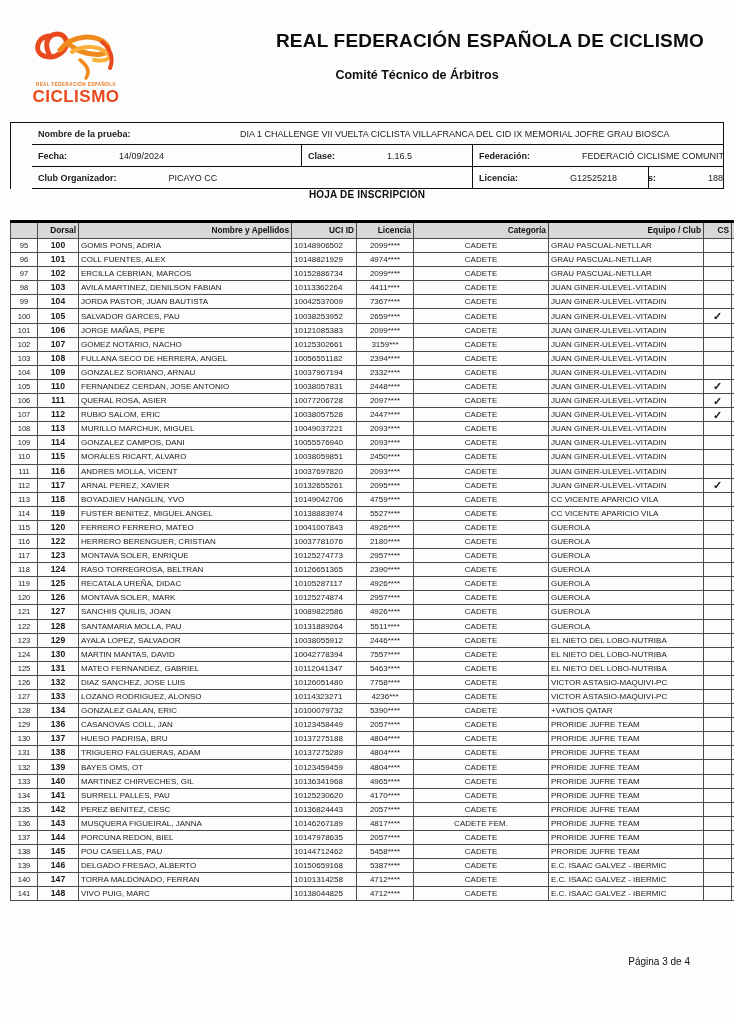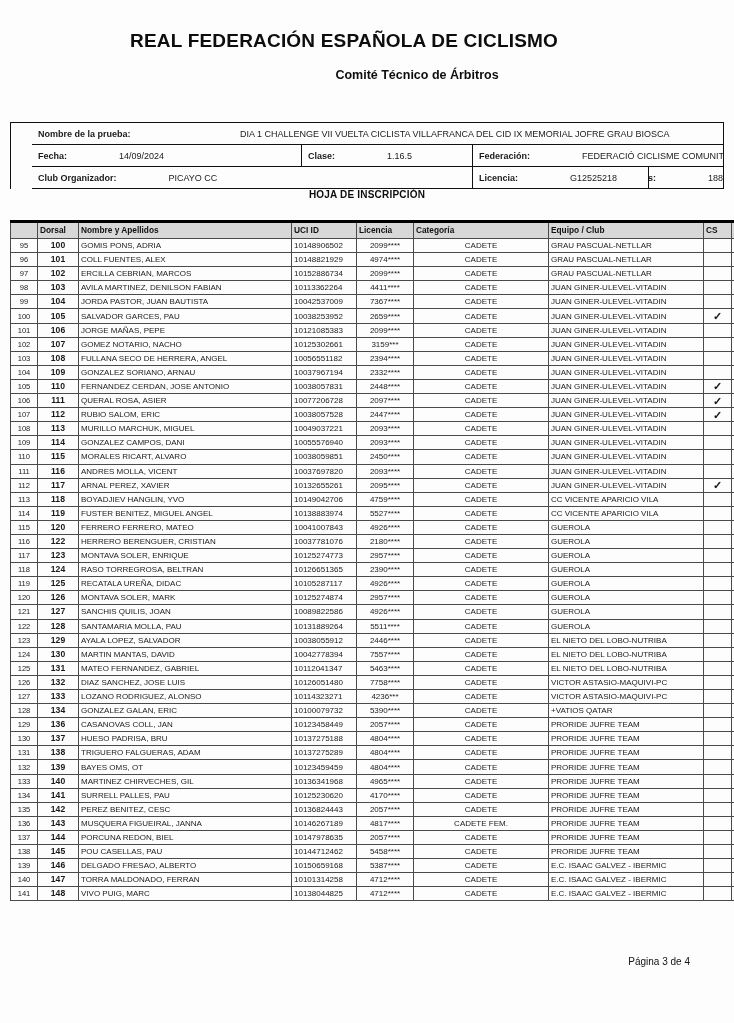--- a/index.html
+++ b/index.html
@@ -15,21 +15,21 @@
   .logo svg{display:block;}
   .logo .fed-line{
     display:block;text-align:center;font-size:4.6px;letter-spacing:.4px;
     color:#e87722;font-weight:bold;margin-top:-2px;white-space:nowrap;
   }
   .logo .brand{
     display:block;text-align:center;font-size:17px;font-weight:bold;
     color:#e8491d;letter-spacing:.5px;margin-top:0;
   }
   .title{
-    position:absolute;left:130px;top:30px;width:574px;text-align:left;
+    position:absolute;left:130px;top:30px;width:574px;text-align:right;
     font-size:19px;font-weight:bold;color:#0d0d0d;letter-spacing:.2px;
   }
   .subtitle{
     position:absolute;left:130px;top:68px;width:574px;text-align:center;
     font-size:12.5px;font-weight:bold;color:#0d0d0d;
   }
 
   
   .info{
     position:absolute;left:10px;top:122px;width:712px;
@@ -59,21 +59,21 @@
     position:absolute;left:10px;top:220px;width:712px;
     border-collapse:collapse;table-layout:fixed;
     font-size:8px;
   }
   table.roster{border-top:3px solid #000;}
   .roster th,.roster td{
     border:1px solid #4a4a4a;overflow:hidden;white-space:nowrap;
     padding:0 2px;height:13.1px;line-height:13px;
   }
   .roster th{
-    background:#d8d8d8;font-weight:bold;text-align:left;font-size:8.3px;
+    background:#d8d8d8;font-weight:bold;text-align:right;font-size:8.3px;
     height:15px;color:#111;
   }
   .c-num{width:22px;text-align:center;font-size:7.6px;color:#222;}
   .c-dorsal{width:36px;text-align:center;font-weight:bold;font-size:8.6px;}
   .c-name{width:208px;text-align:left;padding-left:4px;}
   .c-uci{width:60px;text-align:left;}
   .c-lic{width:52px;text-align:center;}
   .c-cat{width:130px;text-align:center;}
   .c-team{width:150px;text-align:left;padding-left:4px;}
   .c-cs{width:23px;text-align:center;}
@@ -83,20 +83,31 @@
   
   .footer{
     position:absolute;right:44px;top:956px;font-size:10px;color:#111;
   }
 </style>
 </head>
 <body>
 
 <div class="page">
 
+  <div class="logo">
+    <svg width="112" height="58" viewBox="0 0 112 58">
+      <path d="M30 30 C18 8, 42 2, 46 14 C49 24, 36 34, 24 30 C14 27, 16 12, 28 10" fill="none" stroke="#e8491d" stroke-width="5" stroke-linecap="round"></path>
+      <path d="M40 24 C52 8, 76 8, 86 18 C92 24, 86 30, 72 28 C58 26, 50 20, 48 16" fill="none" stroke="#f18a1d" stroke-width="5" stroke-linecap="round"></path>
+      <path d="M52 26 C64 18, 80 20, 88 28 C92 32, 86 36, 74 34" fill="none" stroke="#fbb03b" stroke-width="4" stroke-linecap="round"></path>
+      <path d="M82 16 C90 22, 94 32, 90 42" fill="none" stroke="#e8491d" stroke-width="4" stroke-linecap="round"></path>
+      <path d="M60 34 C68 40, 70 46, 66 52" fill="none" stroke="#f18a1d" stroke-width="3.5" stroke-linecap="round"></path>
+    </svg>
+    <span class="fed-line">REAL FEDERACIÓN ESPAÑOLA</span>
+    <span class="brand">CICLISMO</span>
+  </div>
 
   <div class="title">REAL FEDERACIÓN ESPAÑOLA DE CICLISMO</div>
   <div class="subtitle">Comité Técnico de Árbitros</div>
 
   <div class="info">
     <div class="info-row">
       <div class="info-cell" style="flex:1;">
         <span class="info-label w-name-label">Nombre de la prueba:</span>
         <span class="info-value w-name-value">DIA 1 CHALLENGE VII VUELTA CICLISTA VILLAFRANCA DEL CID IX MEMORIAL JOFRE GRAU BIOSCA</span>
       </div>

